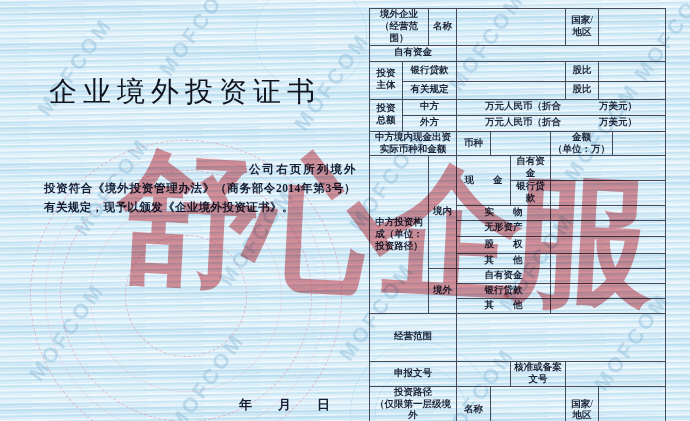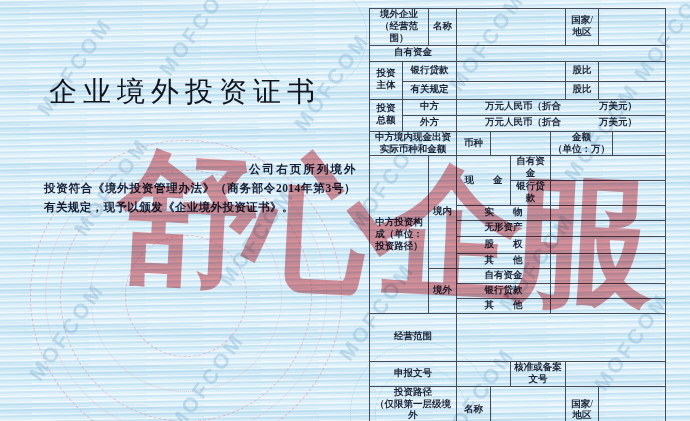--- a/index.html
+++ b/index.html
@@ -104,20 +104,21 @@
   <div class="ring pink dot" style="left:90px;top:200px;width:190px;height:190px"></div>
   <div class="ring pink" style="left:125px;top:235px;width:120px;height:120px"></div>
   <div class="ring blue" style="left:350px;top:342px;width:140px;height:140px"></div>
   <div class="ring blue" style="left:375px;top:367px;width:90px;height:90px"></div>
   <div class="ring blue" style="left:255px;top:-20px;width:110px;height:110px"></div>
 
   <div class="lp-title">企业境外投资证书</div>
   <div class="lp-paras">
     <p class="first">公司右页所列境外投资符合《境外投资管理办法》（商务部令2014年第3号）有关规定，现予以颁发《企业境外投资证书》。</p>
   </div>
+  <div class="lp-date">年　　月　　日</div>
 
   <table class="form">
     <colgroup>
       <col style="width:33px">
         <col style="width:26px">
         <col style="width:28px">
       <col style="width:34px">
         <col style="width:20px">
         <col style="width:40px">
       <col style="width:15px">

